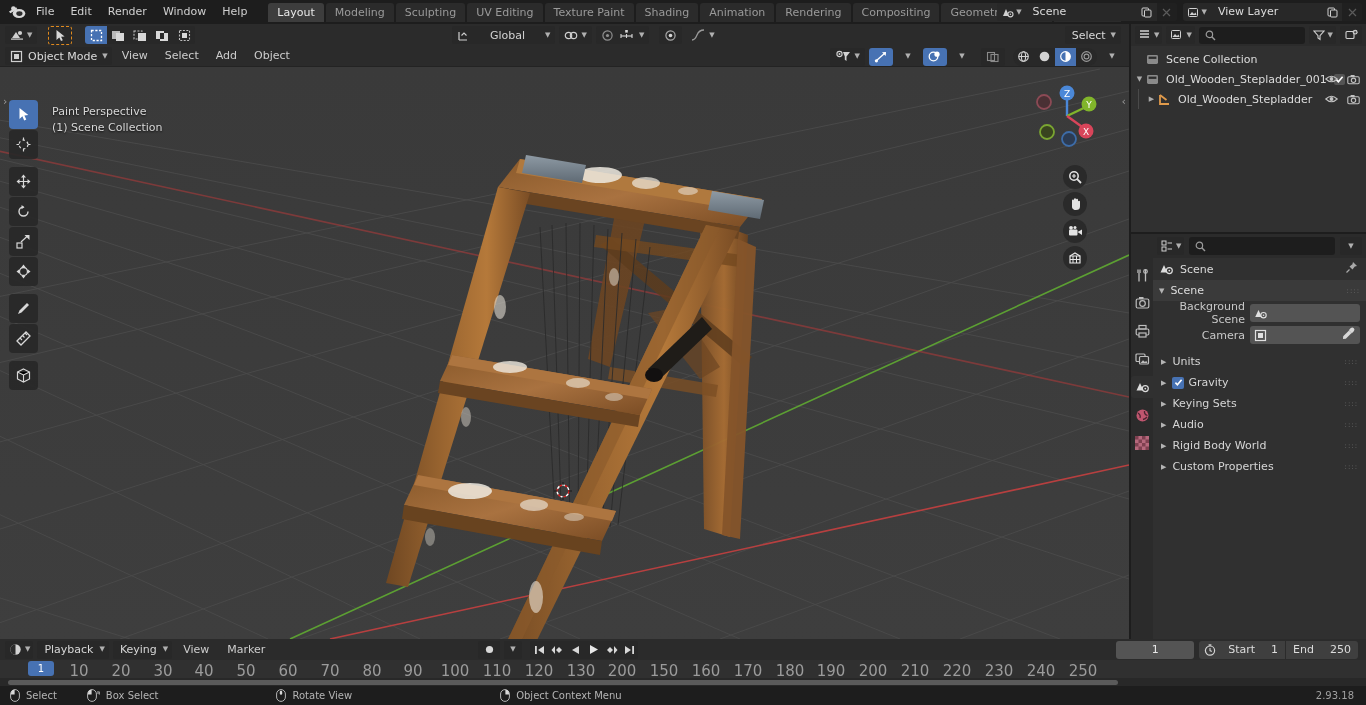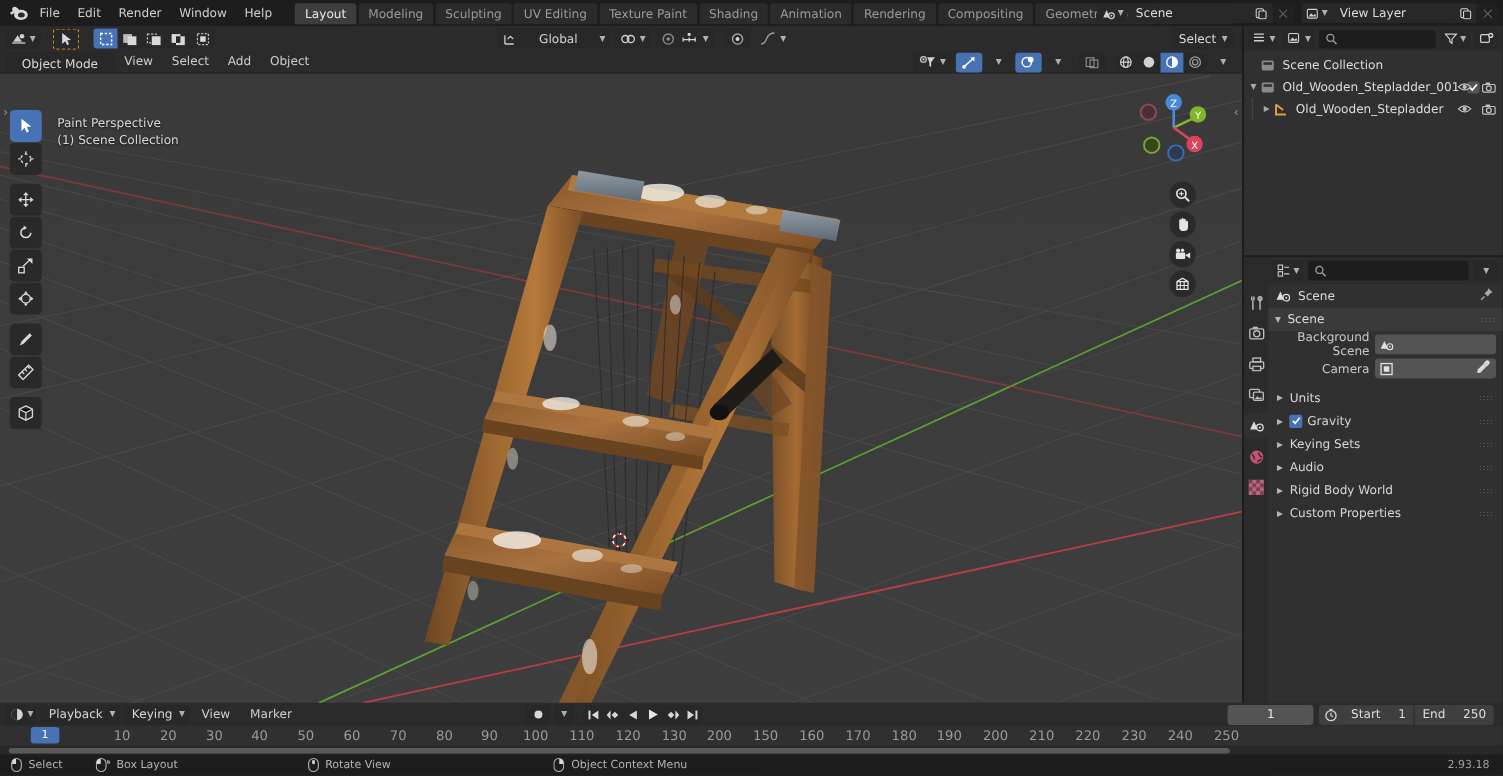--- a/index.html
+++ b/index.html
@@ -59,21 +59,21 @@
   .hbtn {
     height: 18px; background: #282828; border-radius: 3px; display: flex;
     align-items: center; padding: 0 5px; gap: 3px; color: #d2d2d2; font-size: 11px;
   }
   .hbtn.flat { background: transparent; }
   .hbtn.active { background: #4772b3; }
   .hbtn.sq { width: 22px; justify-content: center; padding: 0; }
   .menu-flat { padding: 0 7px; height: 18px; line-height:18px; font-size: 11px; color: #cdcdcd; border-radius:3px;}
   .mode-sel {
     height: 18px; background: #282828; border-radius: 3px; display:flex; align-items:center;
-    padding: 0 4px 0 5px; gap: 5px; min-width: 98px; font-size: 11px; color: #dadada; flex-direction: column;
+    padding: 0 4px 0 5px; gap: 5px; min-width: 98px; font-size: 11px; color: #dadada;
   }
   .sel-tools { display:flex; gap:0; margin-left: 10px; }
   .sel-tool { width: 22px; height: 18px; background: #282828; display:flex; align-items:center; justify-content:center;}
   .sel-tool:first-child { border-radius: 3px 0 0 3px; }
   .sel-tool:last-child { border-radius: 0 3px 3px 0; }
   .sel-tool.active { background: #4772b3; }
   .cursor-tool {
     width: 24px; height: 19px; background: #282828; border: 1px dashed #e08a1e;
     border-radius: 3px; display:flex; align-items:center; justify-content:center; margin-left: 8px;
   }
@@ -221,21 +221,21 @@
     display:flex; align-items:center; justify-content:center; font-size: 11px; color: #e8e8e8;
   }
   .se-group { display: flex; align-items:center; height: 18px; }
   .se-field {
     height: 18px; background: #3f3f3f; display: flex; align-items:center;
     padding: 0 7px; gap: 16px; font-size: 11px; color: #dcdcdc;
   }
   .se-field:first-of-type { border-radius: 3px 0 0 3px; }
   .se-field:last-of-type { border-radius: 0 3px 3px 0; margin-left: 1px;}
   .tl-ruler { position: relative; height: 18px; background: #303030; }
-  .tl-tick { position: absolute; top: 2px; font-size: 12px; color: #9b9b9b; transform: translateX(-50%); margin-left: 32px; }
+  .tl-tick { position: absolute; top: 2px; font-size: 15px; color: #9b9b9b; transform: translateX(-50%); }
   .tl-playhead {
     position: absolute; top: 1px; width: 26px; height: 15px; background: #4772b3;
     border-radius: 3px; display:flex; align-items:center; justify-content:center;
     font-size: 10px; color: #fff; transform: translateX(-50%);
   }
   .tl-scroll {
     position: absolute; left: 0; bottom: 0; width: 1366px; height: 8px; background: #282828;
   }
   .tl-scroll-bar {
     position: absolute; left: 8px; top: 2px; height: 5px; width: 1110px;
@@ -1164,21 +1164,21 @@
       <span>Select</span>
     </div>
     <div class="status-item" style="margin-left:30px;">
       <span class="mouse-ico">
         <svg width="13" height="13" viewBox="0 0 13 13">
             <rect x="0.6" y="0.6" width="8.8" height="11.8" rx="4.4" fill="none" stroke="#b4b4b4" stroke-width="1"></rect>
             <path d="M1 5.6 L4.6 5.6 L4.6 0.8 Q1 0.8 1 4.4 Z" fill="#d8d8d8"></path>
             <path d="M11 2 L11 5 M12.3 2.6 L12.3 5.6" stroke="#b4b4b4" stroke-width="1"></path>
           </svg>
       </span>
-      <span>Box Layout</span>
+      <span>Box Select</span>
     </div>
     <div class="status-item" style="margin-left:118px;">
       <span class="mouse-ico">
         <svg width="10" height="13" viewBox="0 0 10 13">
             <rect x="0.6" y="0.6" width="8.8" height="11.8" rx="4.4" fill="none" stroke="#b4b4b4" stroke-width="1"></rect>
             <rect x="3.8" y="1.8" width="2.4" height="4" rx="1.2" fill="#d8d8d8"></rect>
           </svg>
       </span>
       <span>Rotate View</span>
     </div>

